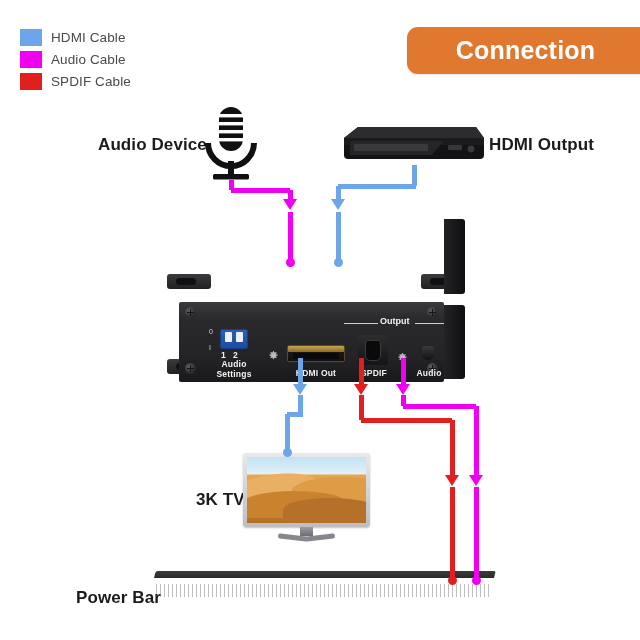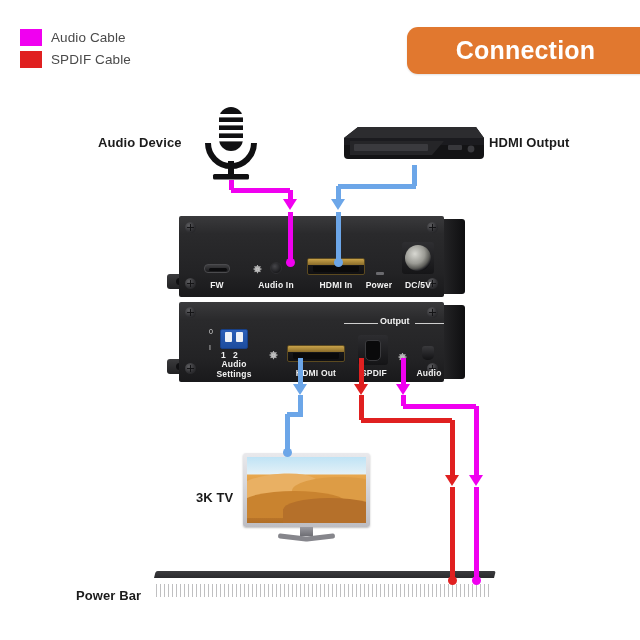--- a/index.html
+++ b/index.html
@@ -15,21 +15,21 @@
 
   
   #banner{position:absolute;left:407px;top:27px;width:253px;height:47px;
           background:#e1782f;border-radius:11px 0 0 11px;
           display:flex;align-items:center;justify-content:center;
           box-shadow:0 1px 2px rgba(0,0,0,.12);}
   #banner span{color:#fff;font-size:25px;font-weight:bold;letter-spacing:.2px;
                padding-right:16px;}
 
   
-  .lbl{position:absolute;font-size:13px;font-weight:bold;color:#1b1b1b;
+  .lbl{position:absolute;font-size:17px;font-weight:bold;color:#1b1b1b;
        white-space:nowrap;letter-spacing:.1px;text-align:right;}
   #lbl-audio-dev{left:98px;top:135px;}
   #lbl-hdmi-src{left:489px;top:135px;}
   #lbl-4ktv{left:196px;top:490px;}
   #lbl-soundbar{left:76px;top:588px;}
 
   
   #mic{position:absolute;left:196px;top:106px;width:70px;height:76px;}
 
   
@@ -140,20 +140,24 @@
   .arw{position:absolute;width:0;height:0;border-left:7px solid transparent;
        border-right:7px solid transparent;}
 </style>
 </head>
 <body>
 
 <div id="stage">
 
   <div id="legend">
     <div class="leg-row">
+      <div class="leg-sw" style="background: rgb(108, 166, 232);"></div>
+      <div class="leg-tx">HDMI Cable</div>
+    </div>
+    <div class="leg-row">
       <div class="leg-sw" style="background: rgb(240, 0, 240);"></div>
       <div class="leg-tx">Audio Cable</div>
     </div>
     <div class="leg-row">
       <div class="leg-sw" style="background: rgb(224, 32, 32);"></div>
       <div class="leg-tx">SPDIF Cable</div>
     </div>
   </div>
 
   <div id="banner" style="background: rgb(225, 120, 47);">
@@ -186,46 +190,20 @@
       <path d="M6 16 L100 16 L88 30 L6 30 Z" fill="#252528"></path>
       <rect x="10" y="19" width="74" height="7" rx="1" fill="#3a3a3e"></rect>
       <rect x="104" y="20" width="14" height="5" rx="1" fill="#37373b"></rect>
       <circle cx="127" cy="24" r="3.4" fill="#3a3a3e"></circle>
     </svg>
   </div>
 
   <div class="dev" id="dev-top">
     <div class="ear l" style="top:58px"></div>
     <div class="ear r" style="top:58px"></div>
-    <div class="dev-face">
-      <div class="screw" style="left:6px;top:6px"></div>
-      <div class="screw" style="left:248px;top:6px"></div>
-      <div class="screw" style="left:6px;top:62px"></div>
-      <div class="screw" style="left:248px;top:62px"></div>
-
-      <div class="p-usb" style="left:25px;top:48px"></div>
-      <div class="port-lbl" style="left:12px;top:64px;width:52px">FW</div>
-
-      <svg class="gear" style="left:73px;top:48px" viewBox="0 0 24 24">
-        <path fill="#c9c9c9" d="M12 8.2a3.8 3.8 0 100 7.6 3.8 3.8 0 000-7.6zm0 5.9a2.1 2.1 0 110-4.2 2.1 2.1 0 010 4.2z"></path>
-        <path fill="#c9c9c9" d="M11 2h2l.5 2.6 2 .9 2.2-1.4 1.4 1.4-1.4 2.2.9 2L21 10v2l-2.4.5-.9 2 1.4 2.2-1.4 1.4-2.2-1.4-2 .9L13 20h-2l-.5-2.4-2-.9-2.2 1.4-1.4-1.4 1.4-2.2-.9-2L3 12v-2l2.4-.3.9-2L4.9 5.5 6.3 4.1l2.2 1.4 2-.9z" opacity=".85"></path>
-      </svg>
-
-      <div class="p-jack" style="left:91px;top:46px"></div>
-      <div class="port-lbl" style="left:67px;top:64px;width:60px">Audio In</div>
-
-      <div class="p-hdmi" style="left:128px;top:42px"></div>
-      <div class="port-lbl" style="left:127px;top:64px;width:60px">HDMI In</div>
-
-      <div class="led" style="left:197px;top:56px"></div>
-      <div class="port-lbl" style="left:175px;top:64px;width:50px">Power</div>
-
-      <div class="p-dc" style="left:223px;top:26px"></div>
-      <div class="port-lbl" style="left:214px;top:64px;width:50px">DC/5V</div>
-    </div>
     <div class="dev-side"></div>
   </div>
 
   <div class="dev" id="dev-bot">
     <div class="ear l" style="top:57px"></div>
     <div class="ear r" style="top:57px"></div>
     <div class="dev-face">
       <div class="screw" style="left:6px;top:5px"></div>
       <div class="screw" style="left:248px;top:5px"></div>
       <div class="screw" style="left:6px;top:61px"></div>

